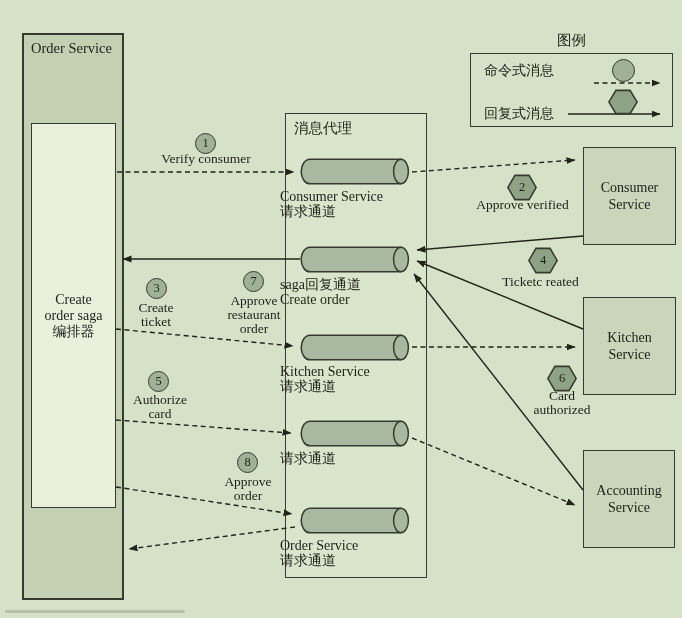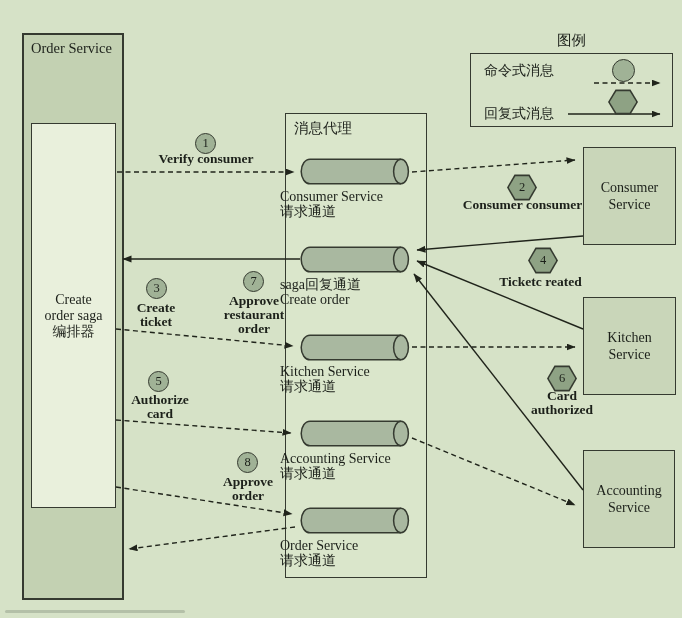--- a/index.html
+++ b/index.html
@@ -11,21 +11,21 @@
   html,body{margin:0;padding:0;}
   body{
     width:682px;height:618px;position:relative;overflow:hidden;
     background:var(--page-bg);
     font-family:"Liberation Serif","DejaVu Serif",serif;
     color:#1c201a;
   }
   .abs{position:absolute;}
   .box{position:absolute;border:1.6px solid var(--border-ink);box-sizing:border-box;}
   .txt{position:absolute;text-align:center;line-height:14px;font-size:13.5px;}
-  .txt div{white-space:nowrap;font-weight:bold;}
+  .txt div{white-space:nowrap;}
   
   #order-box{left:22px;top:33px;width:102px;height:567px;background:var(--outer-box-fill);border-width:2px;}
   #order-title{position:absolute;left:7px;top:5px;font-size:14.5px;}
   #saga-panel{left:31px;top:123px;width:85px;height:385px;background:var(--inner-panel-fill);border-width:1.4px;
     display:flex;flex-direction:column;align-items:center;justify-content:center;text-align:center;
     font-size:14px;line-height:16px;}
   
   #broker-box{left:285px;top:113px;width:142px;height:465px;background:var(--broker-fill);border-width:1.4px;}
   #broker-title{position:absolute;left:8px;top:5px;font-size:14.5px;}
   .channel-cyl{position:absolute;left:300px;width:110px;height:27px;z-index:3;}
@@ -100,21 +100,20 @@
 </div>
 <div class="channel-label" style="top:277px">
   <div>saga回复通道</div>
   <div>Create order</div>
 </div>
 <div class="channel-label" style="top:364px">
   <div>Kitchen Service</div>
   <div>请求通道</div>
 </div>
 <div class="channel-label" style="top:451px">
-  <div>Accounting Service</div>
   <div>请求通道</div>
 </div>
 <div class="channel-label" style="top:538px">
   <div>Order Service</div>
   <div>请求通道</div>
 </div>
 
 <div class="box service-box abs" style="left:583px;top:147px">
   <div>Consumer</div>
   <div>Service</div>
@@ -187,21 +186,21 @@
     <span>7</span>
   </div>
 <div class="circ" style="left:237px;top:452px">
     <span>8</span>
   </div>
 
 <div class="txt" style="left:146px;top:152px;width:120px">
   <div>Verify consumer</div>
 </div>
 <div class="txt" style="left:460px;top:198px;width:125px">
-  <div>Consumer consumer</div>
+  <div>Approve verified</div>
 </div>
 <div class="txt" style="left:116px;top:301px;width:80px">
   <div>Create</div>
   <div>ticket</div>
 </div>
 <div class="txt" style="left:478px;top:275px;width:125px">
   <div>Ticketc reated</div>
 </div>
 <div class="txt" style="left:120px;top:393px;width:80px">
   <div>Authorize</div>

